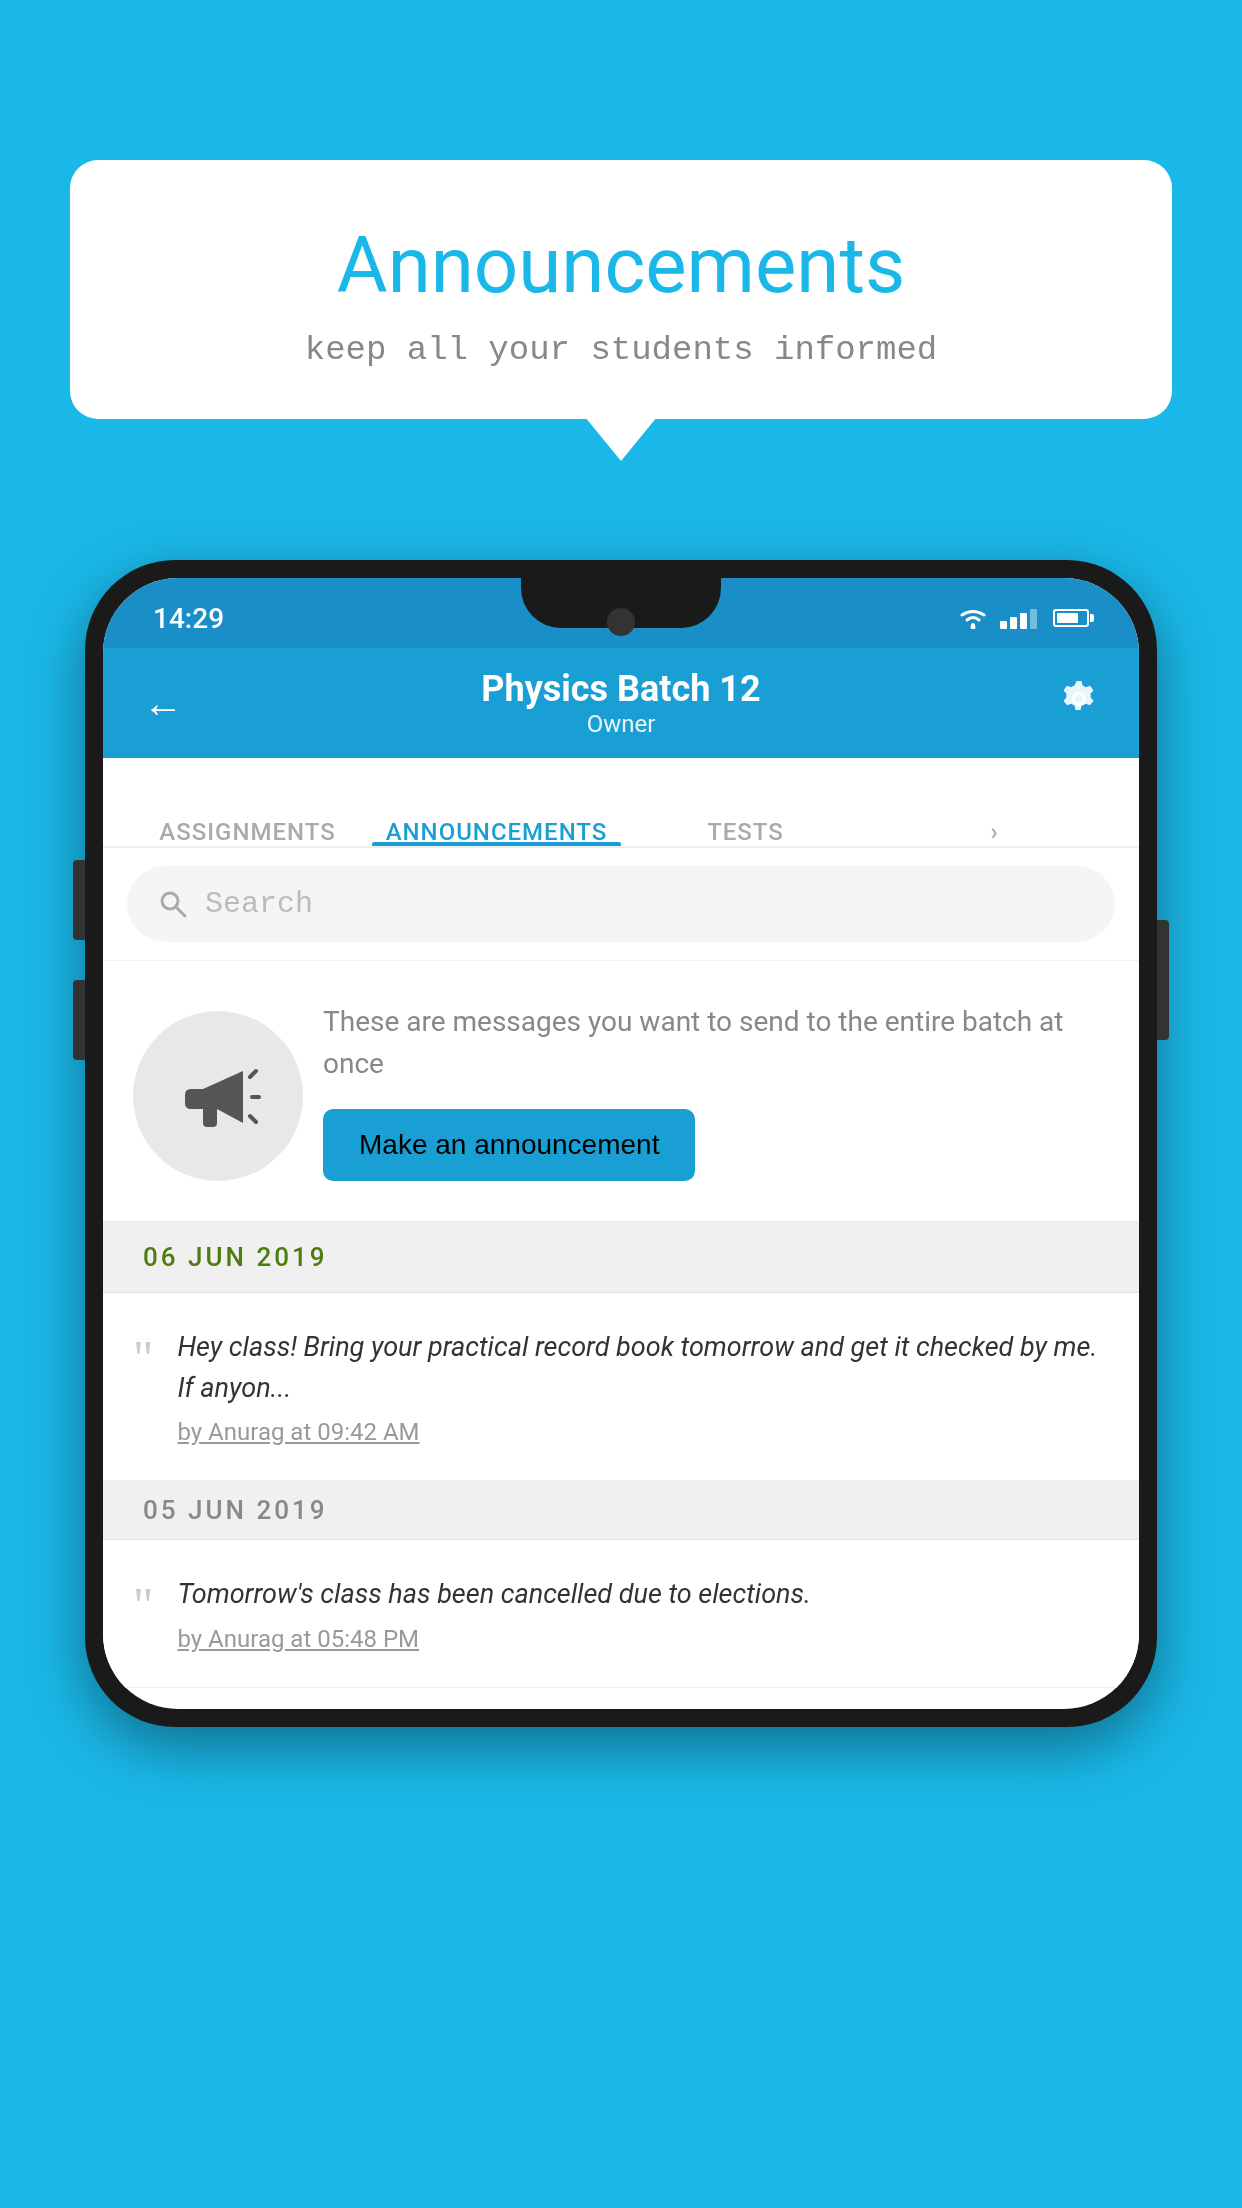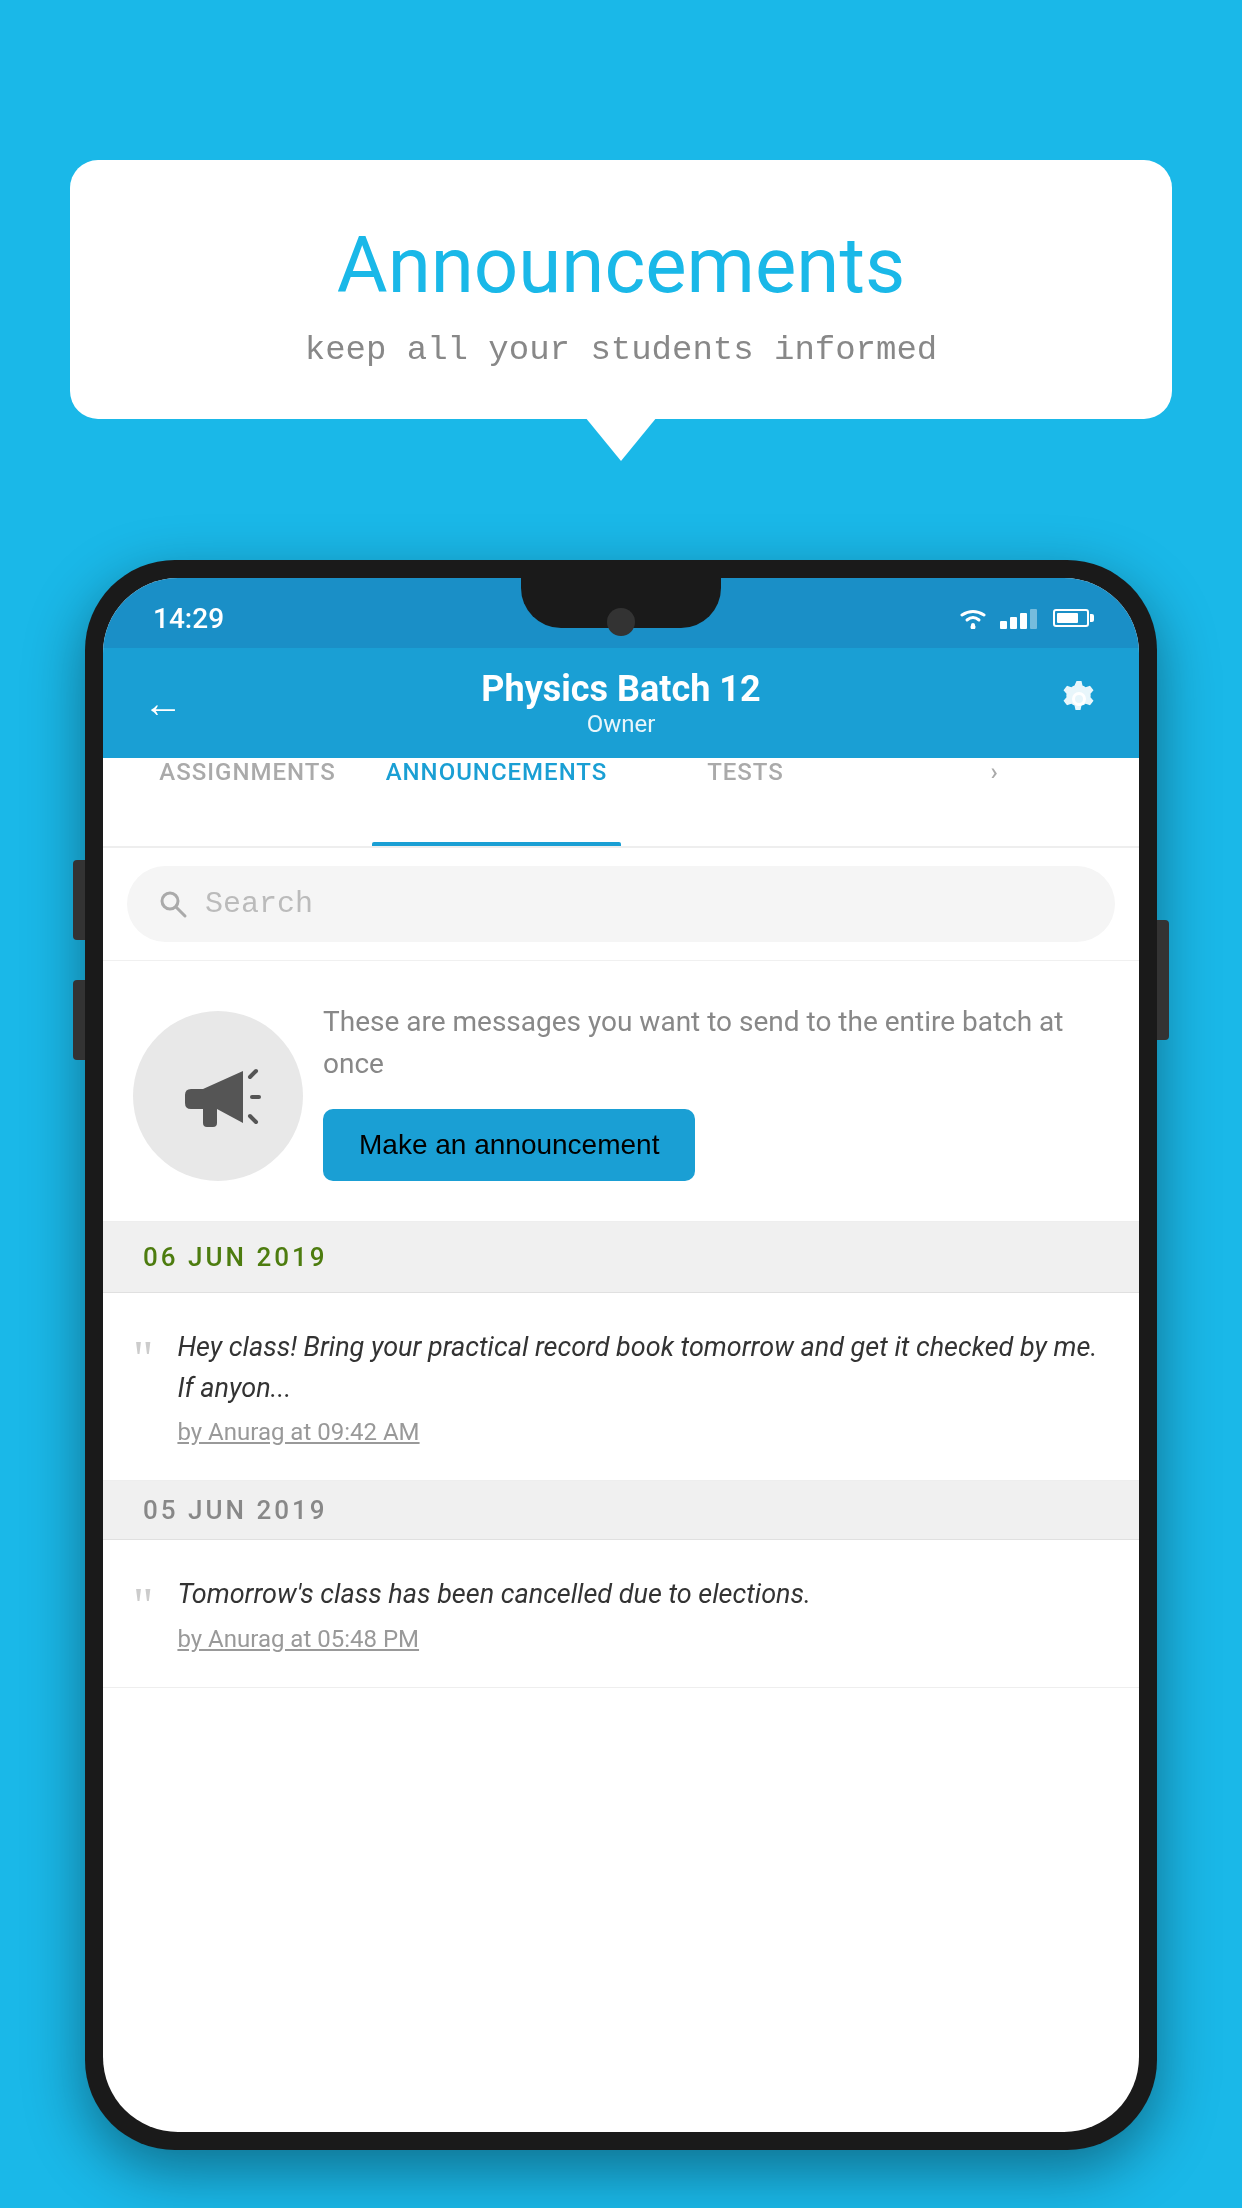--- a/index.html
+++ b/index.html
@@ -64,21 +64,21 @@
     .phone-container {
       position: absolute;
       top: 560px;
       left: 85px;
       right: 85px;
       bottom: 0px;
     }
 
     .phone-frame {
       width: 100%;
-      height: 1590px;
+      height: 1167px;
       background: #1a1a1a;
       border-radius: 90px;
       padding: 18px;
       position: relative;
       box-shadow: 0 20px 60px rgba(0,0,0,0.4);
     }
 
     
     .phone-notch {
       position: absolute;
@@ -255,21 +255,21 @@
       align-items: center;
       height: 90px;
       border-bottom: 2px solid #eee;
       padding: 0 20px;
     }
 
     .tab-item {
       flex: 1;
       height: 100%;
       display: flex;
-      align-items: flex-start;
+      align-items: flex-end;
       justify-content: center;
       font-size: 24px;
       font-weight: 500;
       color: #999;
       letter-spacing: 1px;
       position: relative;
       cursor: pointer;
     }
 
     .tab-item.active {

